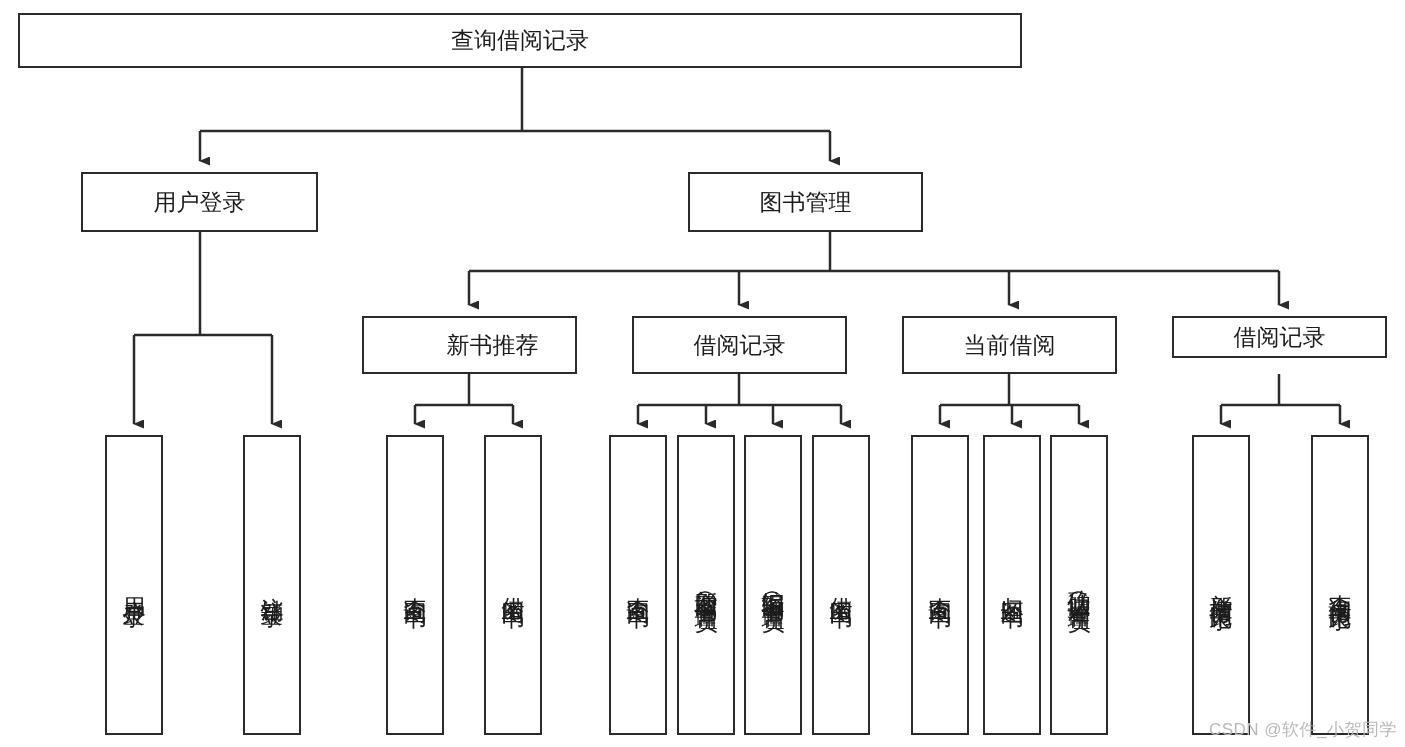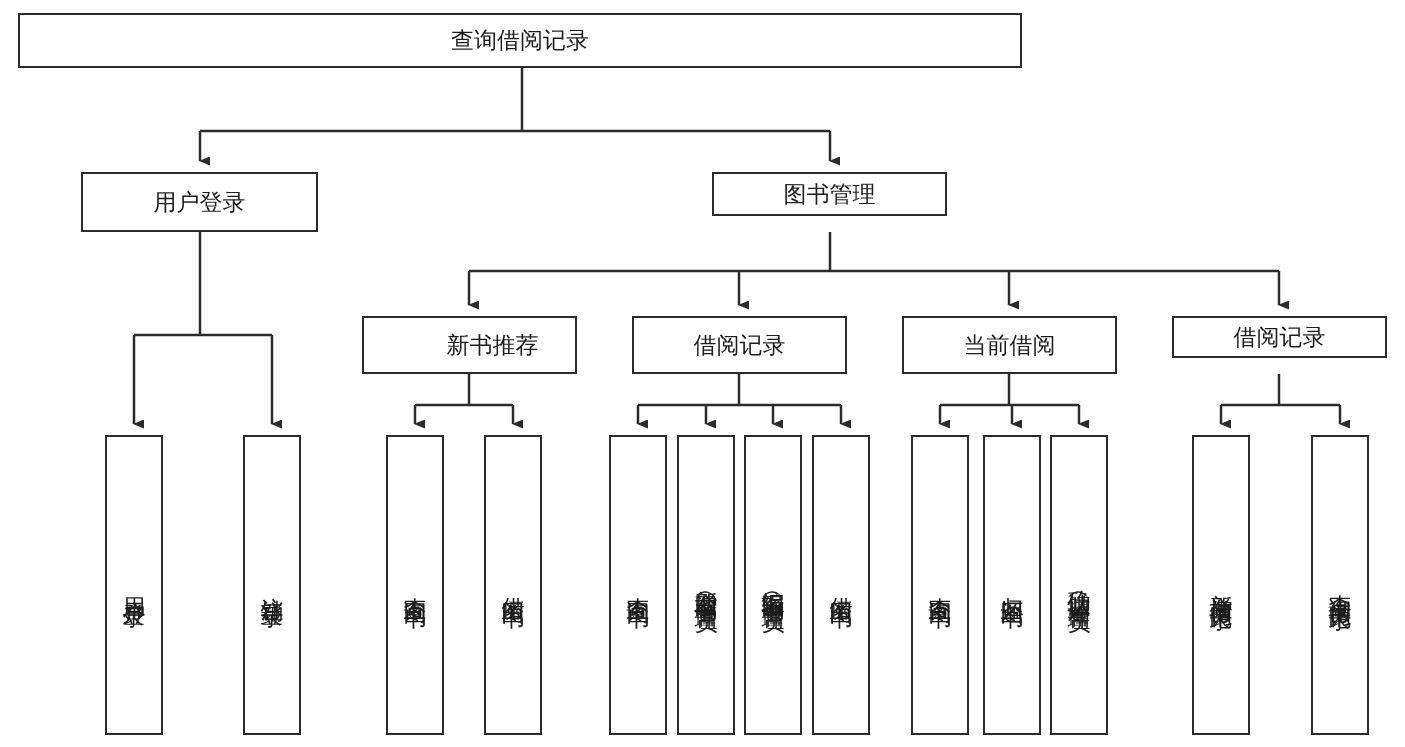--- a/index.html
+++ b/index.html
@@ -136,21 +136,21 @@
     </g>
   </svg>
 
   <div class="node root horizontal" style="left:18px; top:13px; width:1004px; height:55px;">
     <span class="node-label">查询借阅记录</span>
   </div>
 
   <div class="node horizontal" style="left:81px; top:172px; width:237px; height:60px;">
     <span class="node-label">用户登录</span>
   </div>
-  <div class="node horizontal" style="left:712px; top:172px; width:235px; height:44px;">
+  <div class="node horizontal" style="left:688px; top:172px; width:235px; height:60px;">
     <span class="node-label">图书管理</span>
   </div>
 
   <div class="node horizontal" style="left:362px; top:316px; width:215px; height:58px;padding-left:46px;">
     <span class="node-label">新书推荐</span>
   </div>
   <div class="node horizontal" style="left:632px; top:316px; width:215px; height:58px;">
     <span class="node-label">借阅记录</span>
   </div>
   <div class="node horizontal" style="left:902px; top:316px; width:215px; height:58px;">
@@ -193,14 +193,15 @@
   <div class="node vertical" style="left:1050px; top:435px; width:58px; height:300px;">
     <span class="node-label">确认归还（管理员）</span>
   </div>
   <div class="node vertical" style="left:1192px; top:435px; width:58px; height:300px;">
     <span class="node-label">新增借阅记录</span>
   </div>
   <div class="node vertical" style="left:1311px; top:435px; width:58px; height:300px;">
     <span class="node-label">查询借阅记录</span>
   </div>
 
+  <div id="watermark">CSDN @软件_小贺同学</div>
 
 </div>
 
 </body></html>

